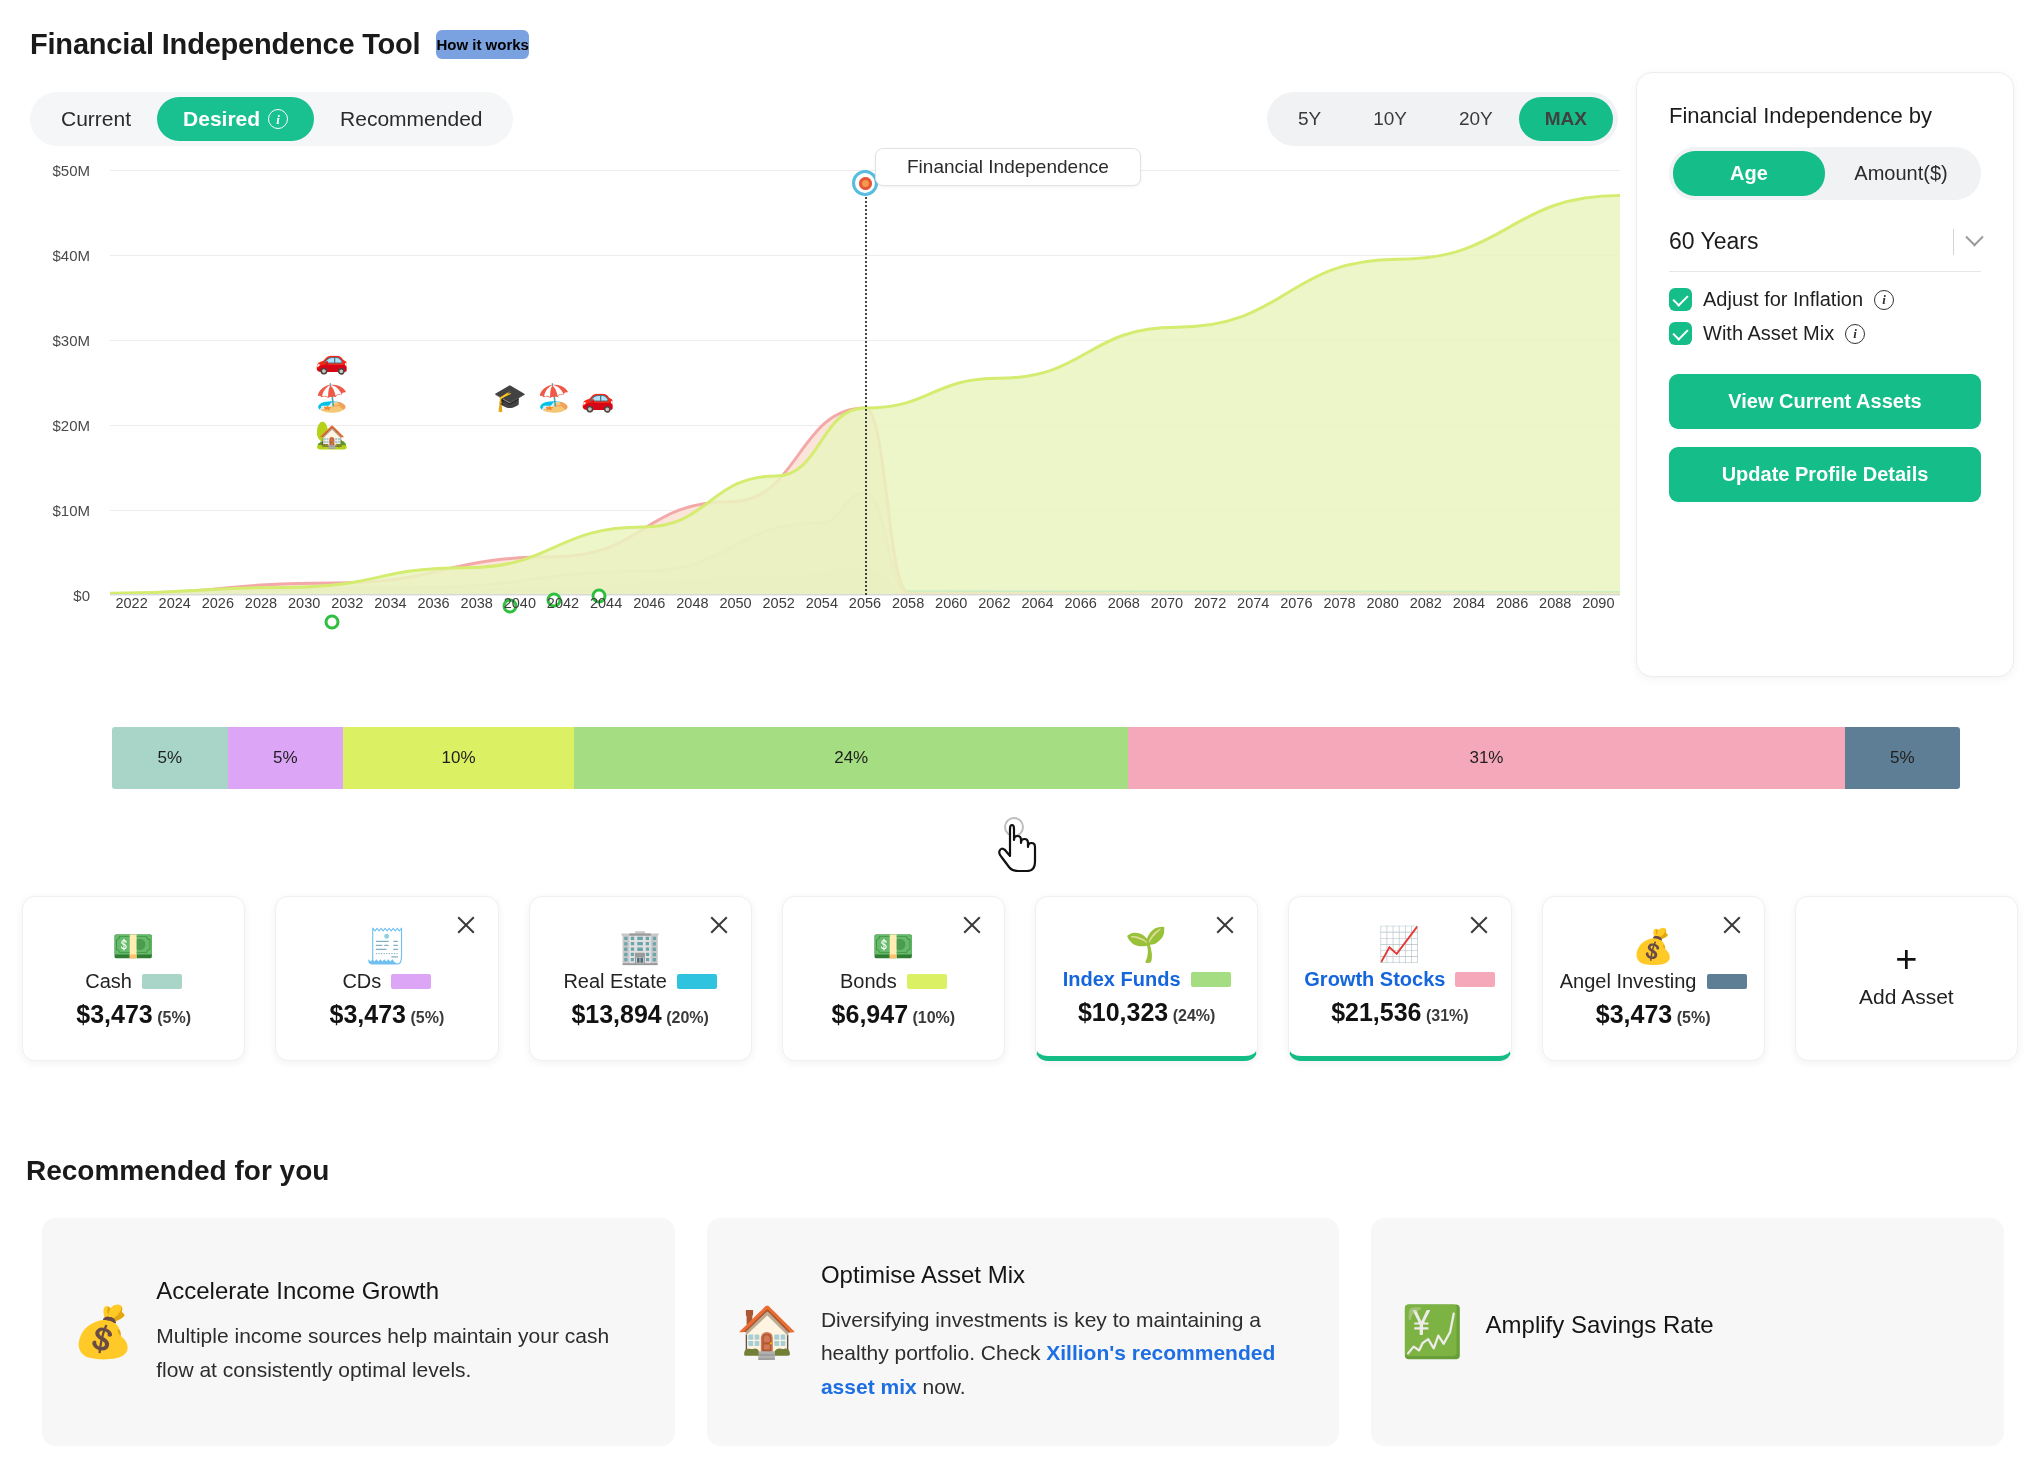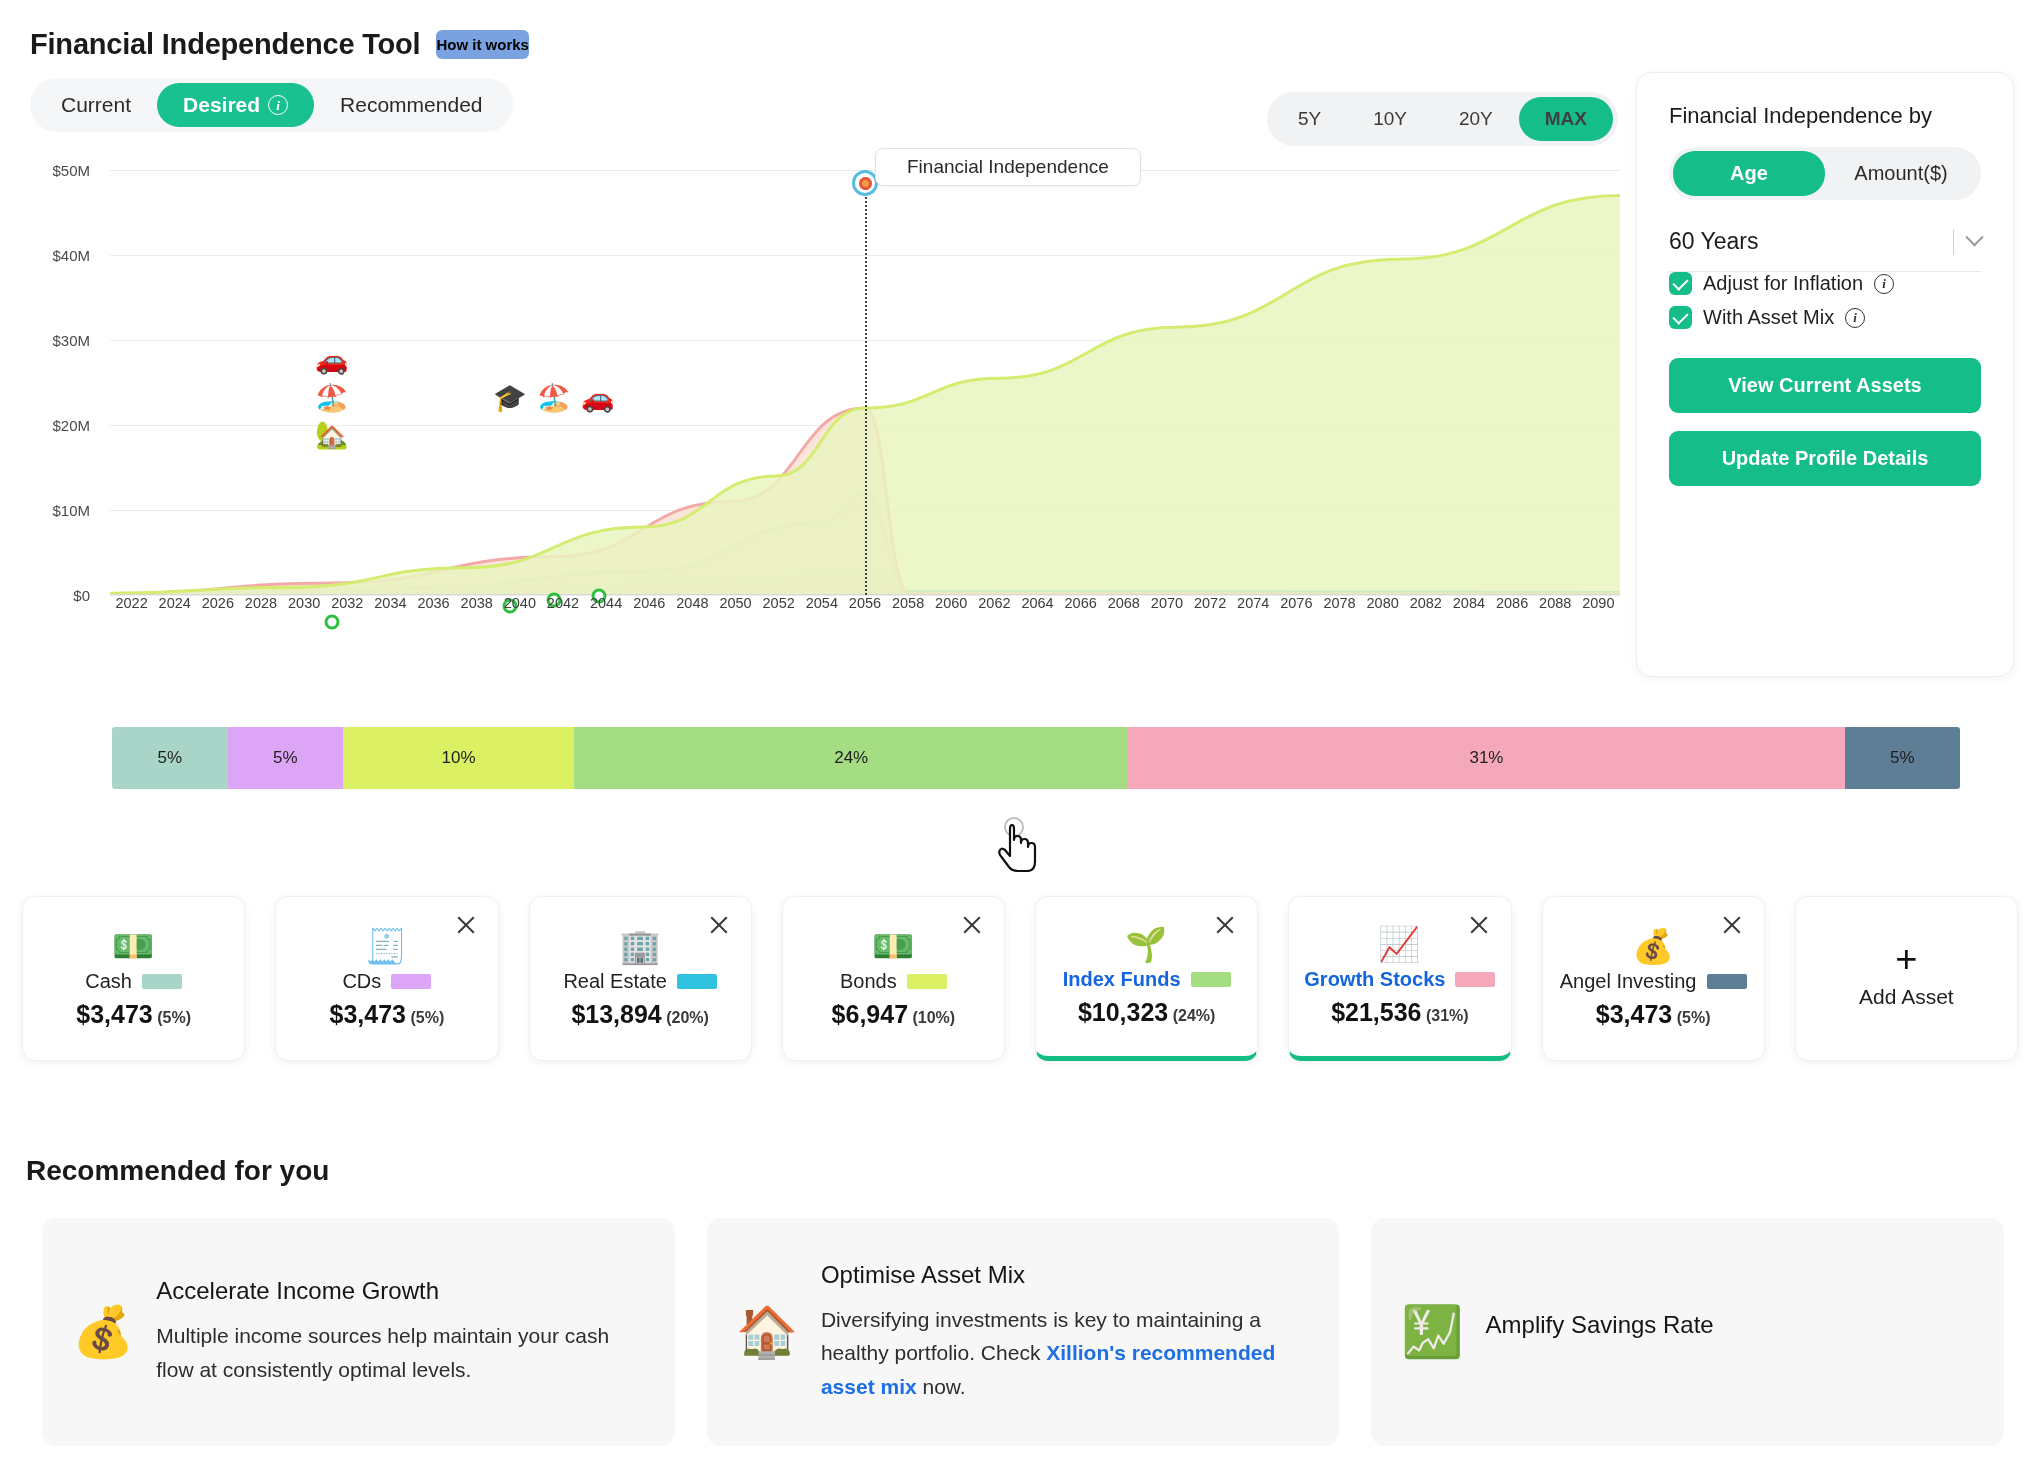--- a/index.html
+++ b/index.html
@@ -20,21 +20,21 @@
   .app-title { font-size: 29px; font-weight: 600; letter-spacing: -0.2px; color: #1a1a1a; }
   .how-it-works {
     background: #7ba2e0; color: #000000;
     font-size: 15px; font-weight: 700;
     padding: 6px 0; border-radius: 6px;
     cursor: pointer; white-space: nowrap;
   }
 
   
   .scenario-tabs {
-    position: absolute; left: 30px; top: 78px;
+    position: absolute; left: 30px; top: 92px;
     background: #f5f6f7; border-radius: 30px;
     display: flex; align-items: center; padding: 5px;
     height: 54px;
   }
   .scenario-tab {
     display: flex; align-items: center; gap: 8px;
     font-size: 21px; color: #2b2b2b;
     padding: 0 26px; height: 44px; border-radius: 24px;
     cursor: pointer; white-space: nowrap;
   }
@@ -111,21 +111,21 @@
   .seg {
     display: flex; background: #f1f2f3; border-radius: 26px; padding: 4px; margin-bottom: 22px;
   }
   .seg-btn {
     flex: 1; text-align: center; font-size: 20px; color: #2b2b2b;
     padding: 11px 0; border-radius: 22px; cursor: pointer;
   }
   .seg-btn.active { background: #15bd88; color: #fff; font-weight: 600; }
   .select-row {
     display: flex; align-items: center; justify-content: space-between;
-    border-bottom: 1px solid #e7e7e7; padding: 6px 0 16px; margin-bottom: 0; cursor: pointer;
+    border-bottom: 1px solid #e7e7e7; padding: 6px 0 16px; margin-bottom: 16px; cursor: pointer;
   }
   .select-value { font-size: 23px; color: #1c1c1c; }
   .select-right { display: flex; align-items: center; gap: 14px; }
   .select-divider { width: 1px; height: 26px; background: #d3d3d3; }
   .chev { width: 13px; height: 13px; border-right: 2.4px solid #9a9a9a; border-bottom: 2.4px solid #9a9a9a;
           transform: rotate(45deg) translate(-3px,-3px); }
   .check-row { display: flex; align-items: center; gap: 11px; margin-bottom: 11px; }
   .cbox {
     width: 23px; height: 23px; border-radius: 6px; background: #15bd88;
     display: flex; align-items: center; justify-content: center; cursor: pointer; flex: none;

